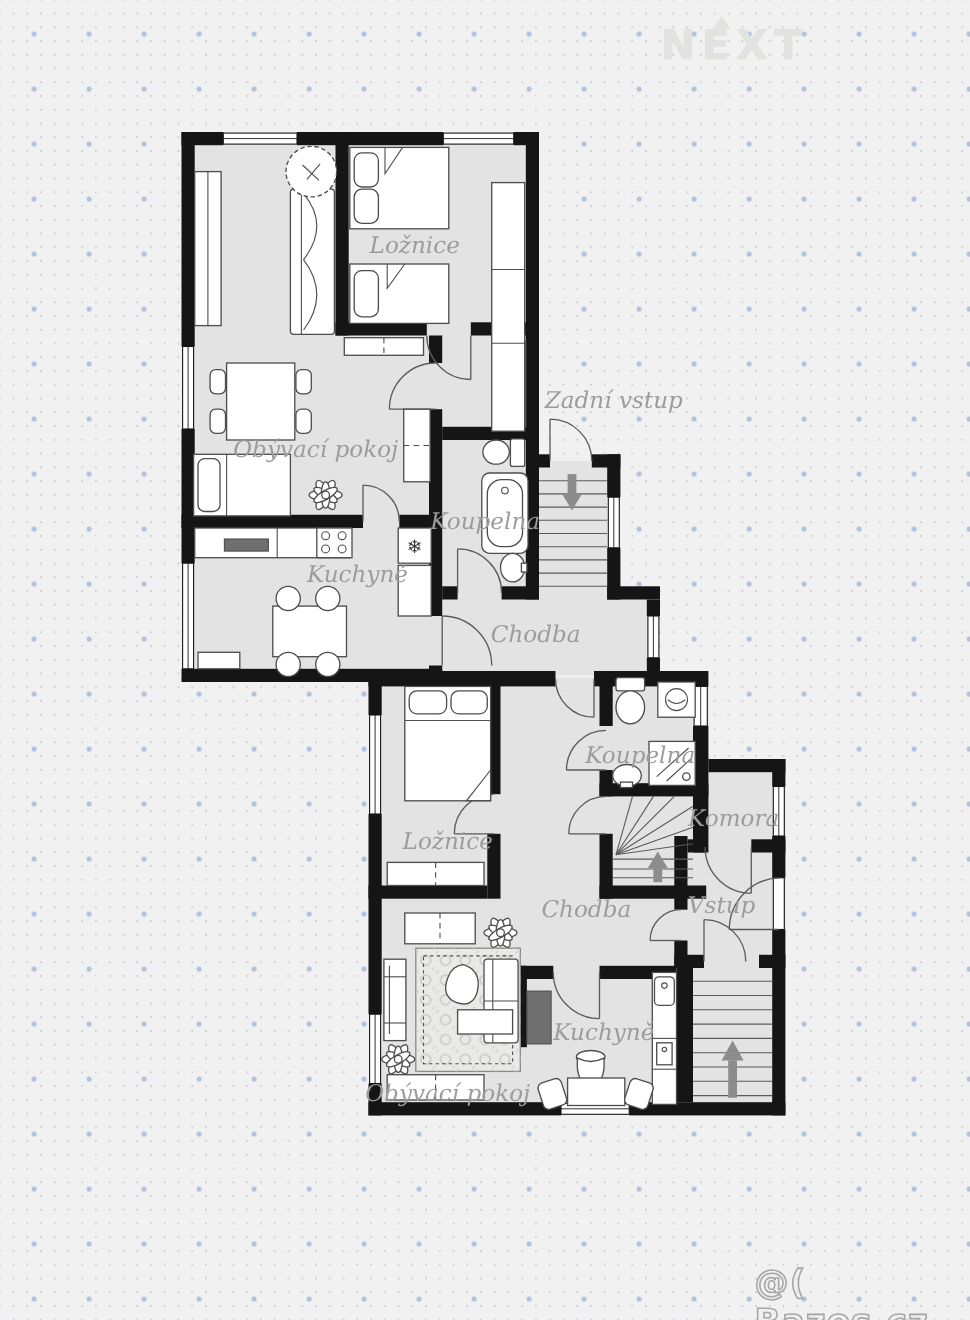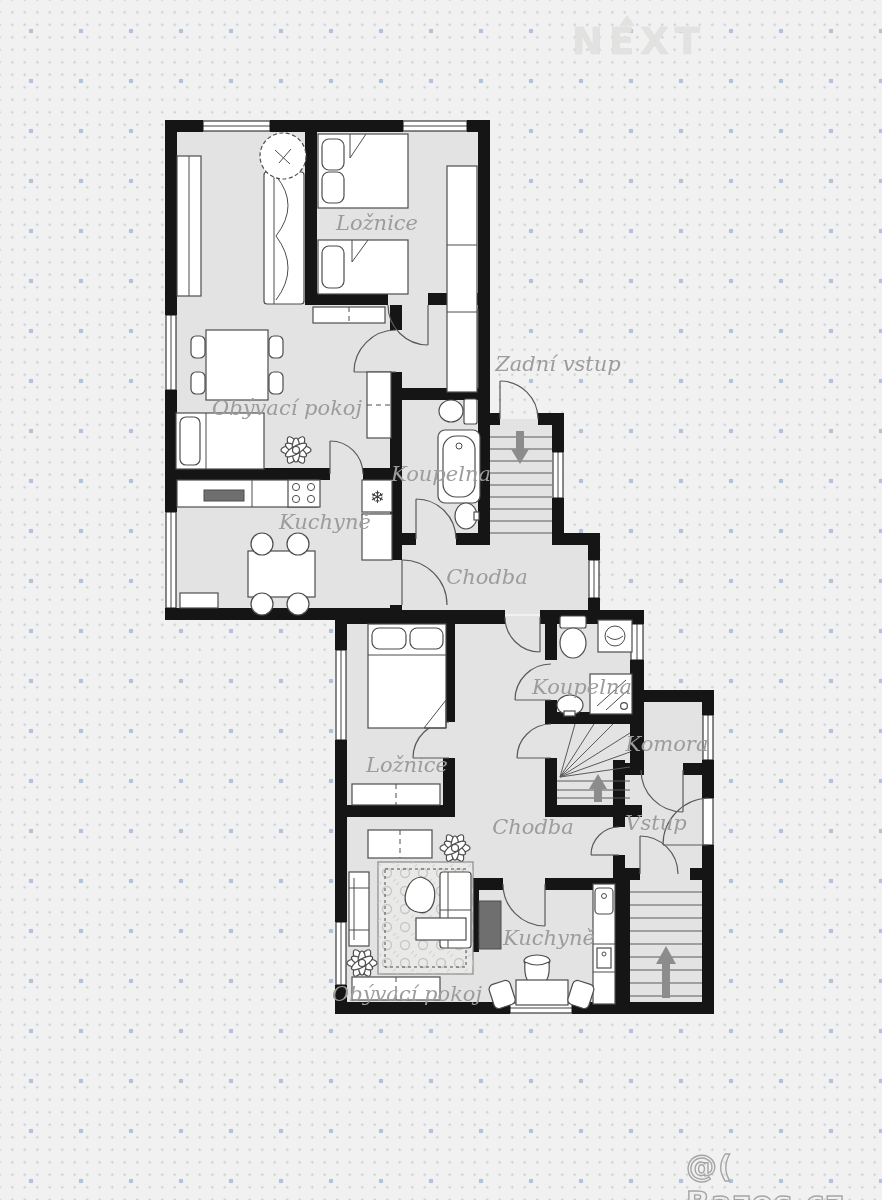--- a/index.html
+++ b/index.html
@@ -12,21 +12,21 @@
       radial-gradient(circle, #ced3d9 1px, transparent 1.4px);
     background-size:50px 50px, 12.5px 12.5px;
     background-position:6px 6px, 6px 6px;
   }
   #plan{position:absolute;left:0;top:0;}
   .room-label{
     font-family:"DejaVu Serif","Liberation Serif",serif;
     font-style:italic;fill:#9c9c9c;font-size:21px;
   }
   .wm-brand{
-    position:absolute;left:572px;top:20px;
+    position:absolute;left:601px;top:20px;
     font-family:"DejaVu Sans",sans-serif;font-weight:800;
     font-size:37px;letter-spacing:6px;color:#e2e3e0;
     -webkit-text-stroke:0.5px #dddedb;
   }
   .wm-caret{
     position:absolute;left:47px;top:-13px;width:0;height:0;
     border:8px solid transparent;border-bottom:11px solid #e2e3e0;
   }
   .wm-classifieds{
     position:absolute;left:686px;top:1148px;

